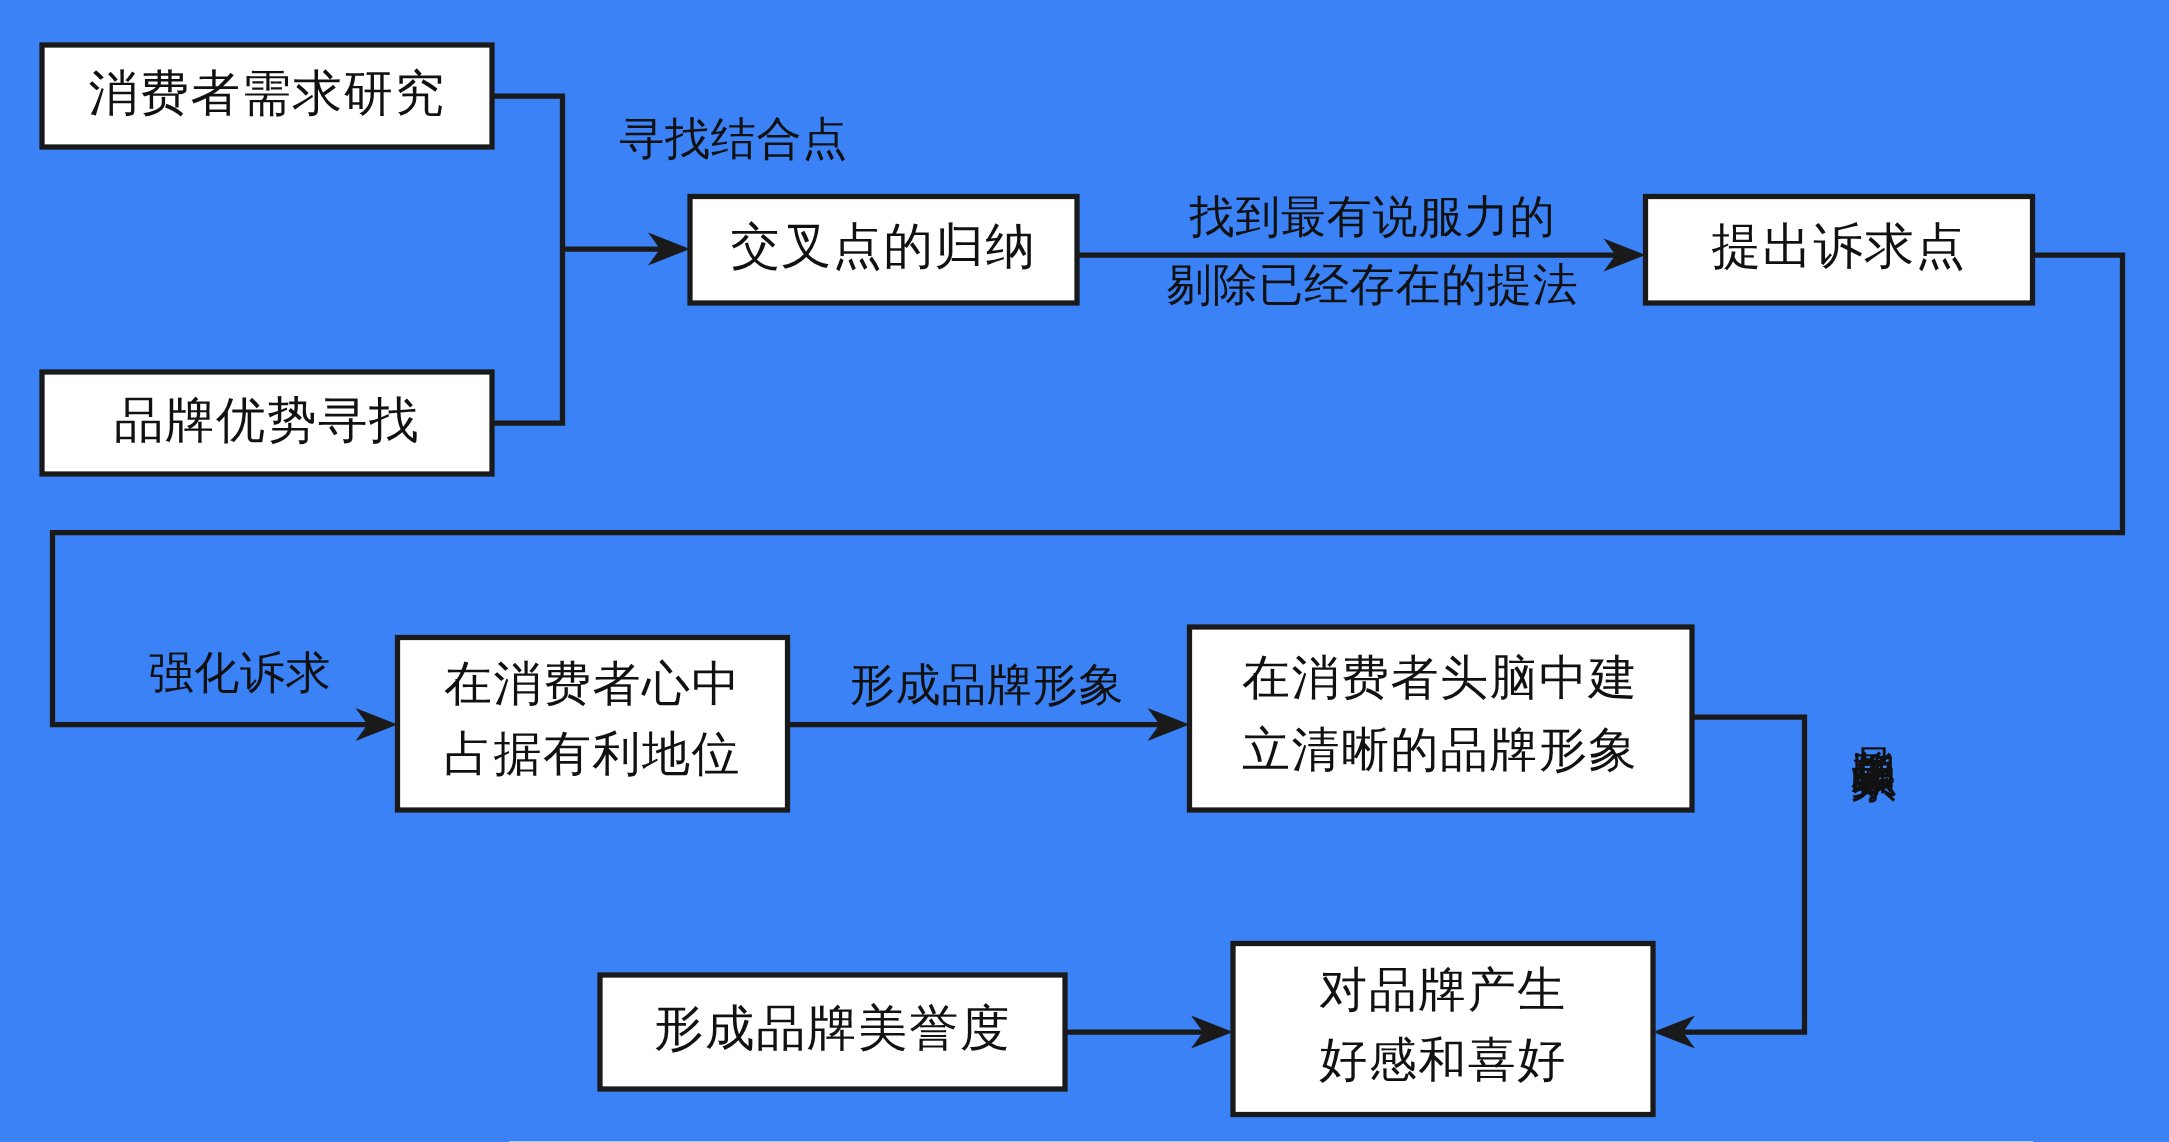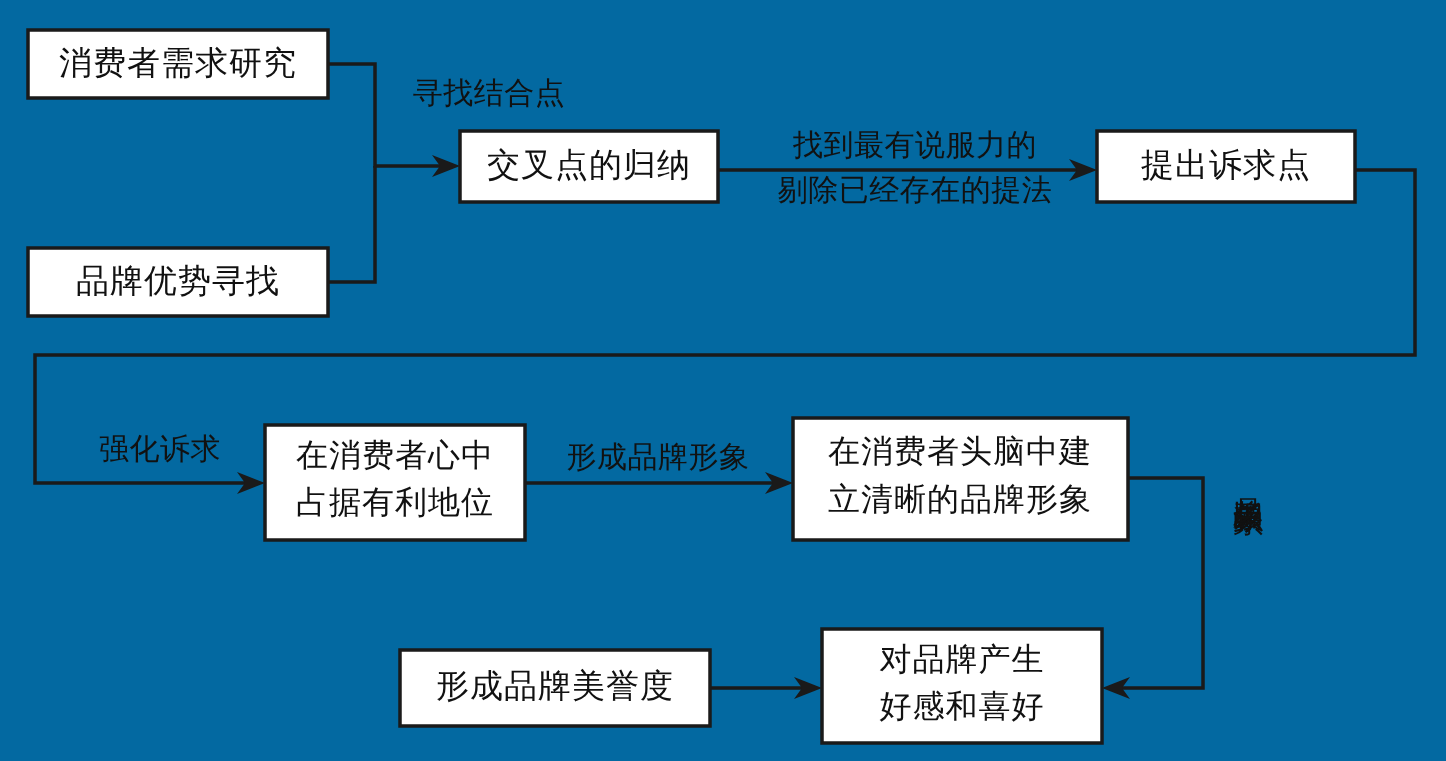--- a/index.html
+++ b/index.html
@@ -7,21 +7,21 @@
     padding: 0;
     background: #ffffff;
   }
   body {
     font-family: "Liberation Serif", "DejaVu Serif", serif;
   }
   #canvas {
     position: relative;
     width: 1446px;
     height: 761px;
-    background: #0369a1;
+    background: #3b82f6;
     overflow: hidden;
   }
   svg.diagram {
     position: absolute;
     left: 0;
     top: 0;
     width: 1446px;
     height: 761px;
   }
   .node-box {

